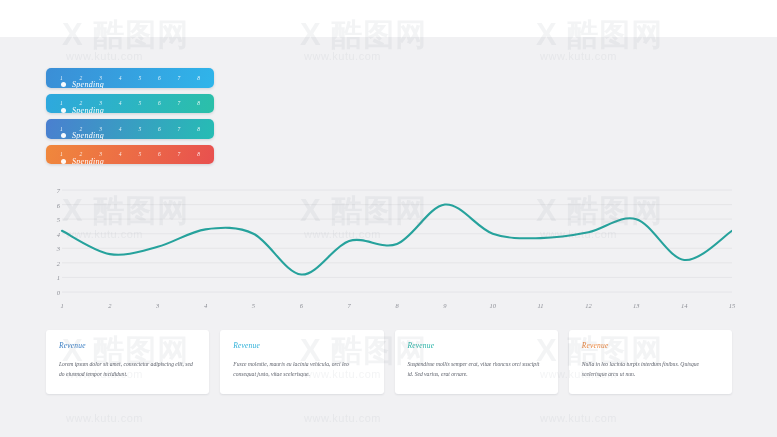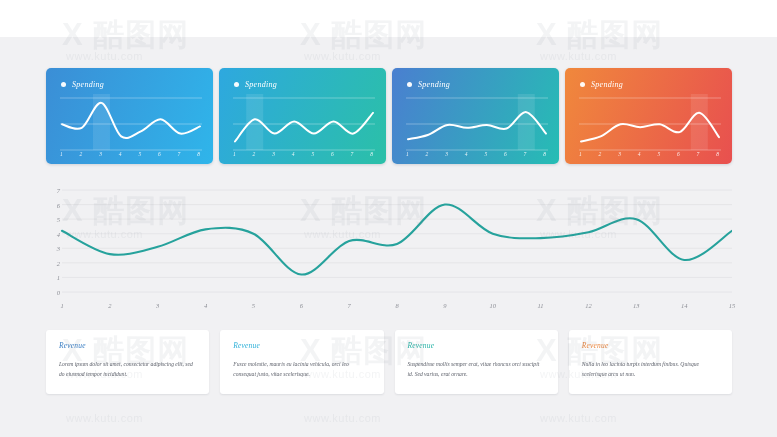--- a/index.html
+++ b/index.html
@@ -60,20 +60,21 @@
 
   
   #cards-row {
     position: absolute;
     left: 46px; top: 68px;
     width: 686px;
     height: 96px;
     display: flex;
     gap: 6px;
     z-index: 10;
+    flex-direction: column;
   }
   .gcard {
     position: relative;
     width: 168px;
     height: 96px;
     border-radius: 5px;
     overflow: hidden;
     box-shadow: 0 1px 3px rgba(40,50,70,0.16);
   }
   .gcard-head {

